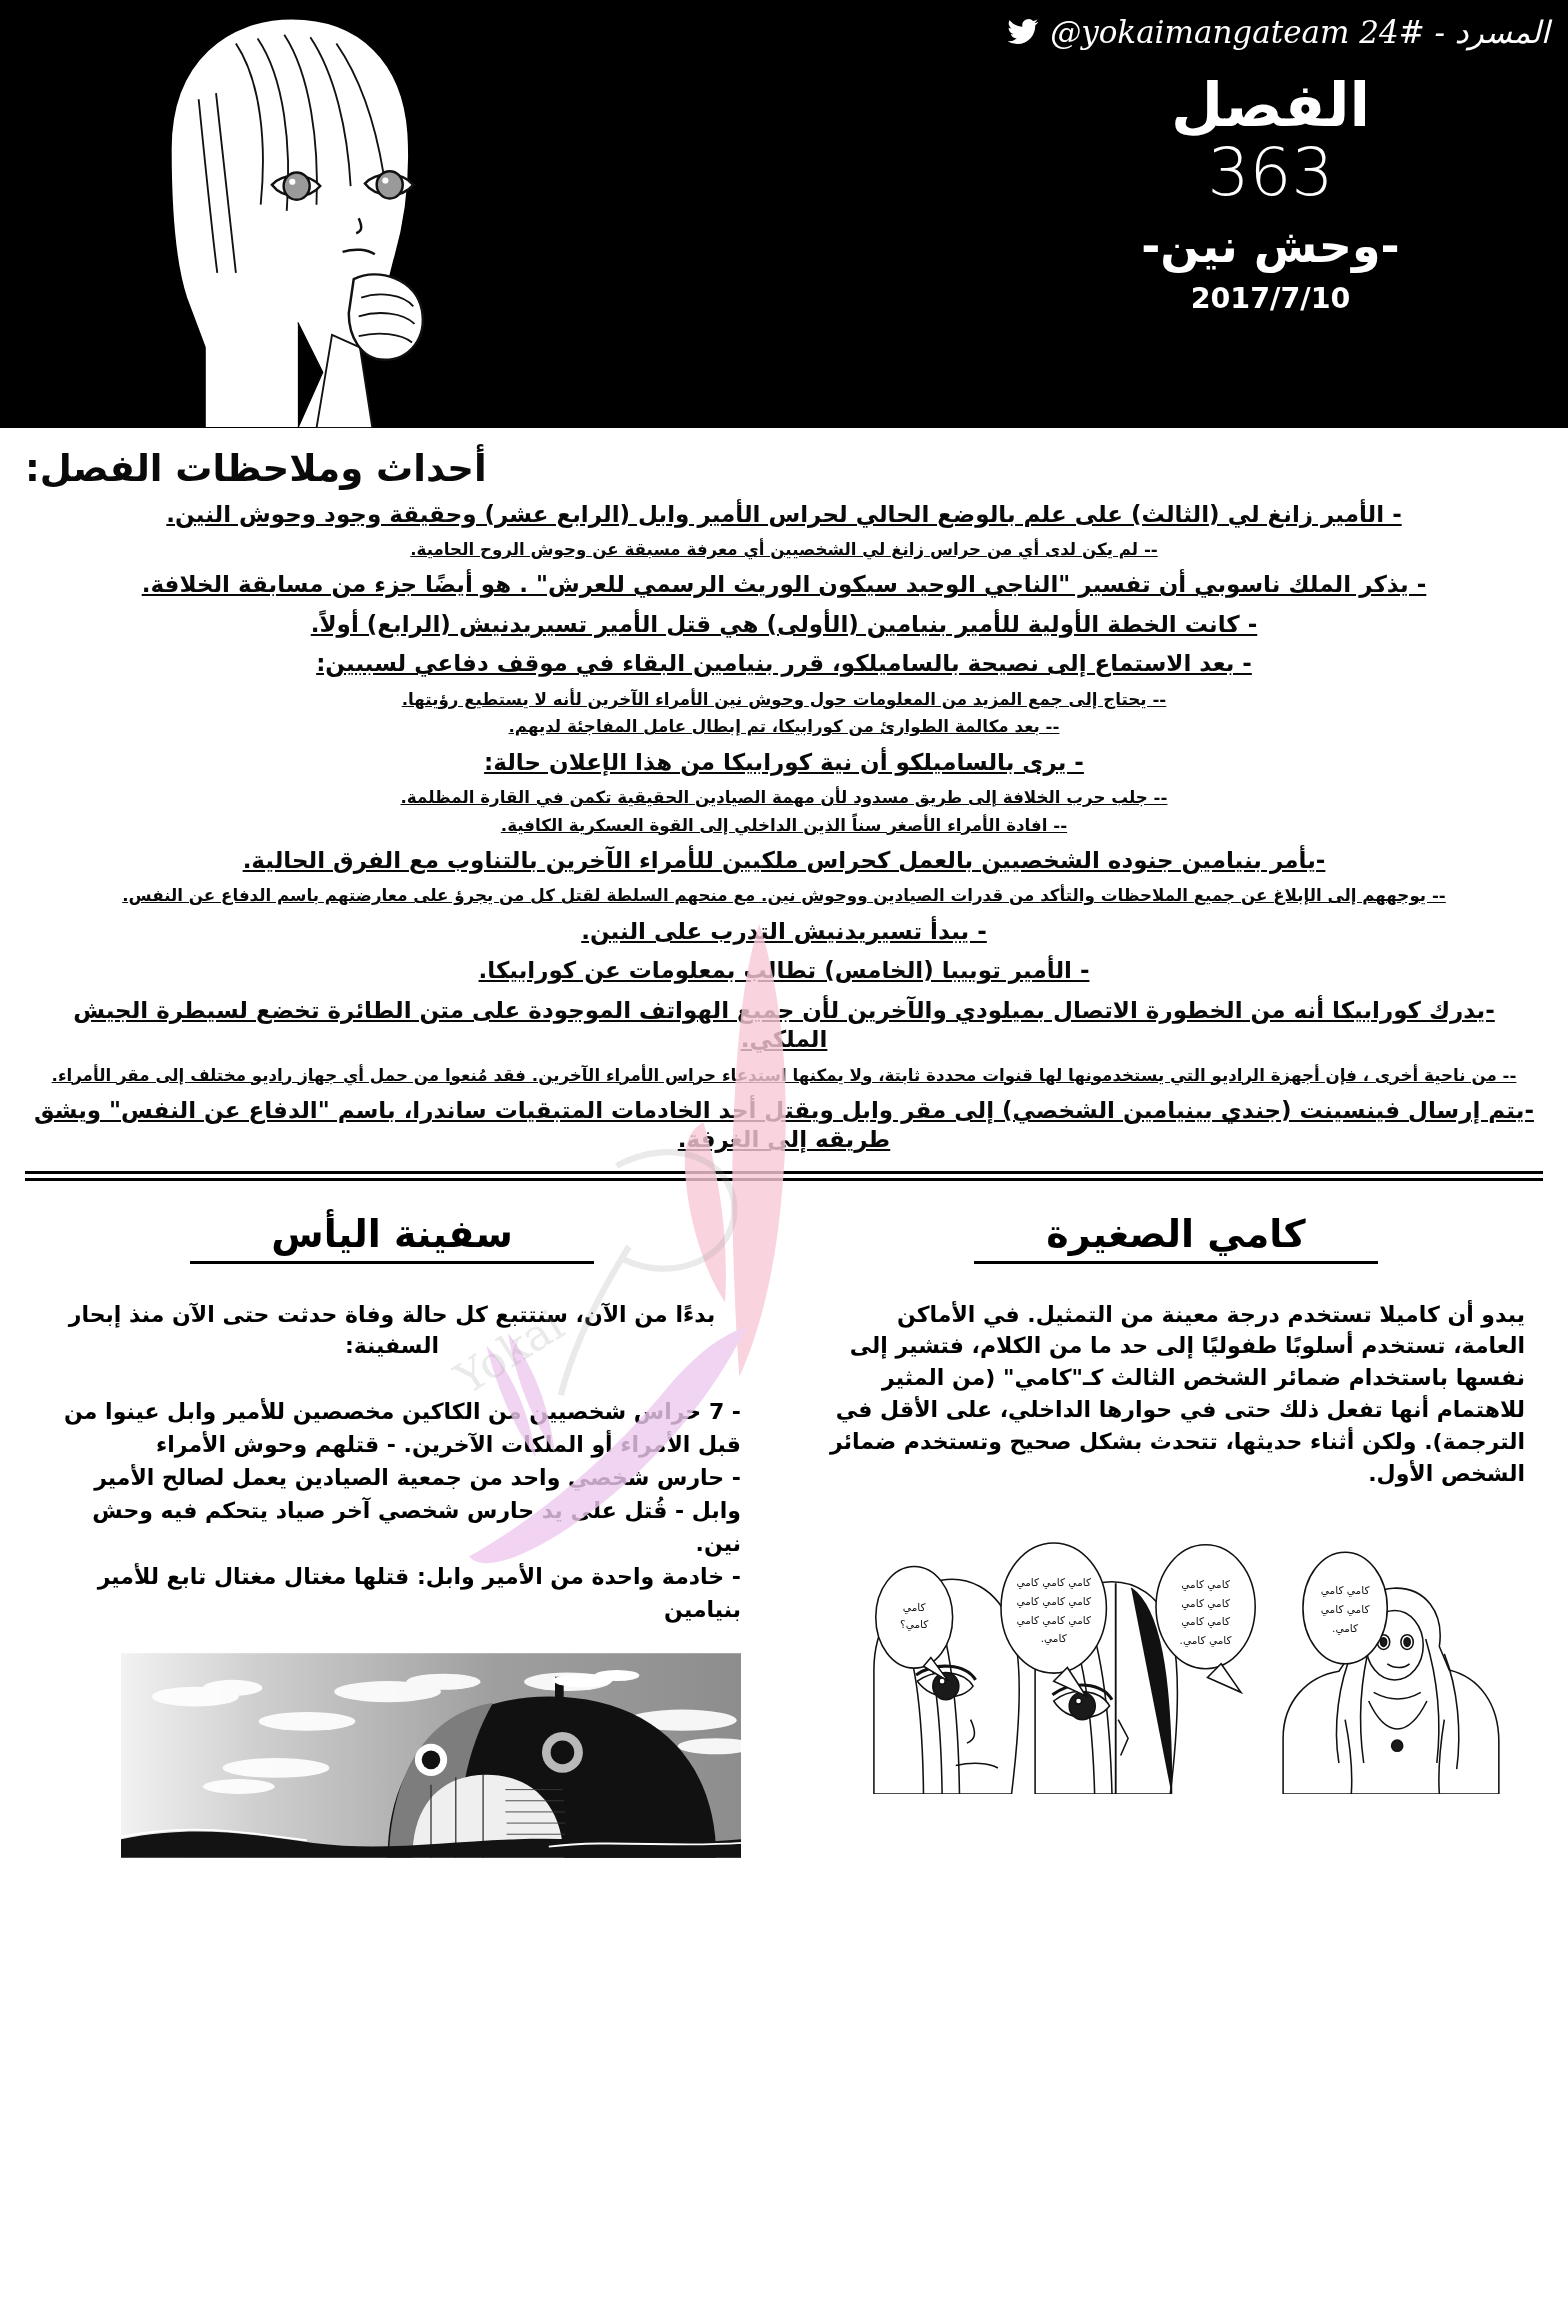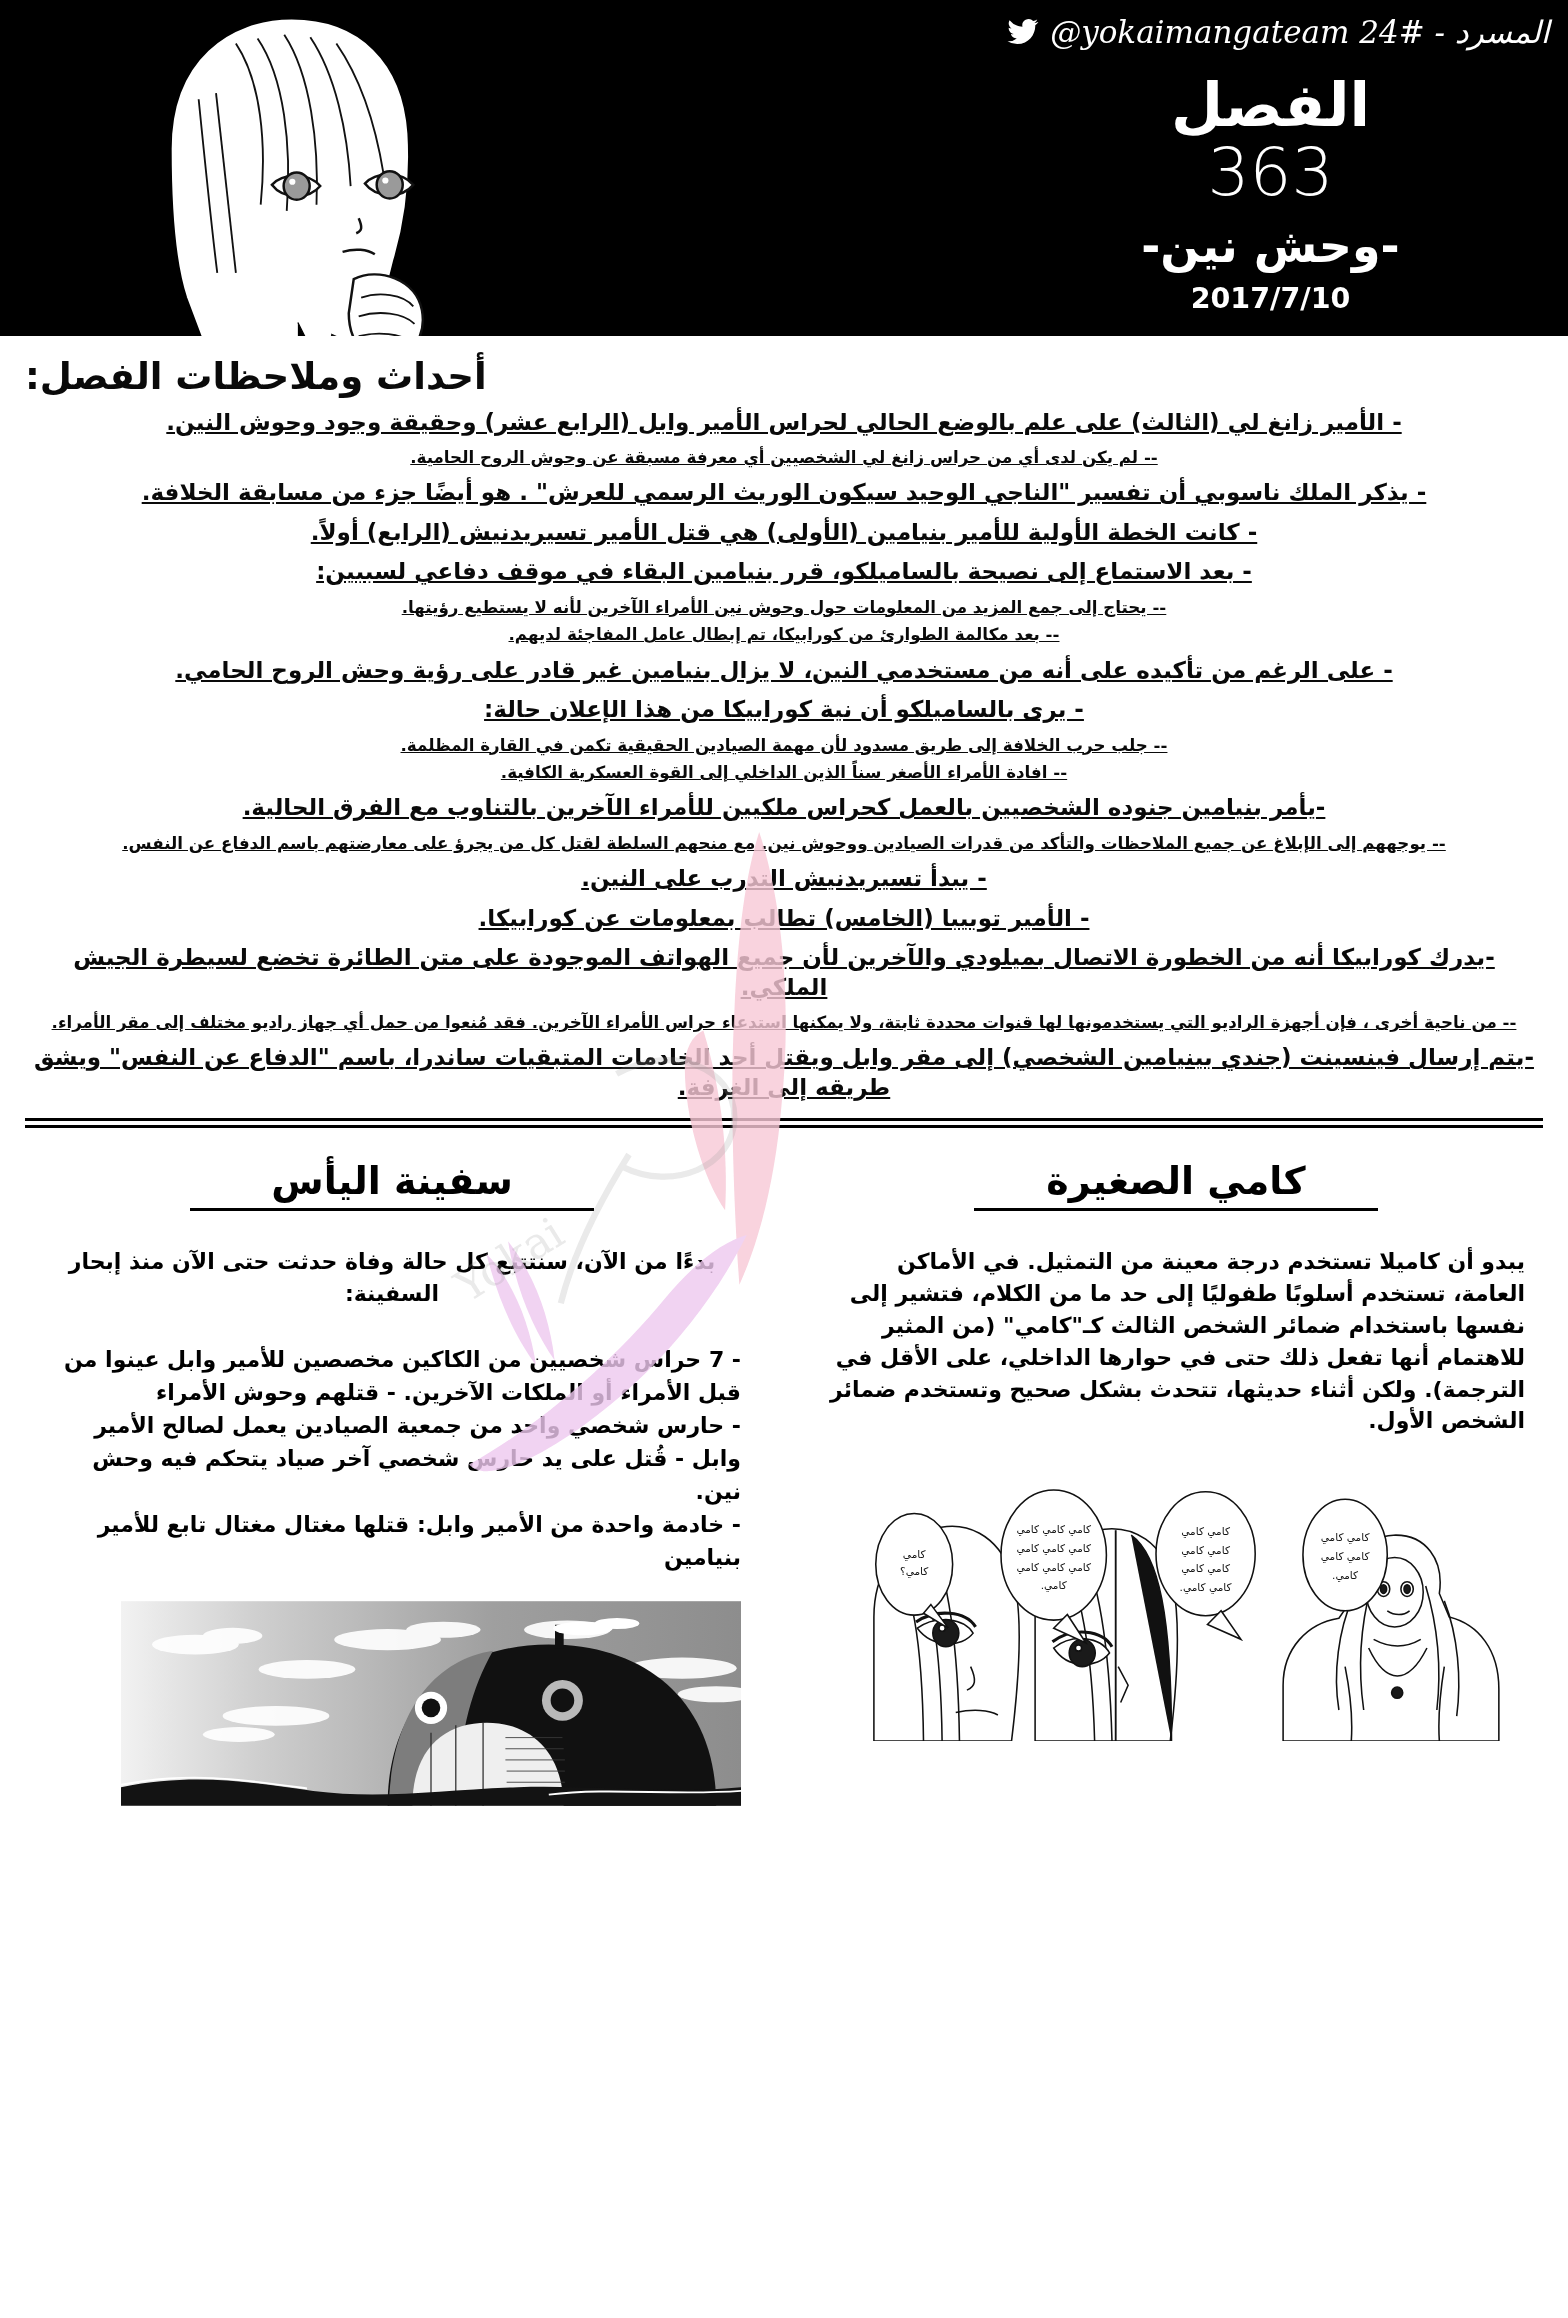--- a/index.html
+++ b/index.html
@@ -9,21 +9,21 @@
     background:#ffffff;
     font-family:"DejaVu Sans","Liberation Sans",sans-serif;
     position:relative;
     overflow:hidden;
   }
 
   
   .header{
     position:relative;
     width:1568px;
-    height:336px;
+    height:428px;
     background:#000000;
     overflow:hidden;
   }
   .twitter-bar{
     position:absolute;
     top:13.6px; right:18.6px;
     display:flex;
     flex-direction:row-reverse;
     align-items:center;
     gap:8.7px;
@@ -270,21 +270,20 @@
   <div class="notes-title">أحداث وملاحظات الفصل:</div>
 
   <div>
     <div class="note">- الأمير زانغ لي (الثالث) على علم بالوضع الحالي لحراس الأمير وابل (الرابع عشر) وحقيقة وجود وحوش النين.</div>
     <div class="note sub">-- لم يكن لدى أي من حراس زانغ لي الشخصيين أي معرفة مسبقة عن وحوش الروح الحامية.</div>
     <div class="note">- يذكر الملك ناسوبي أن تفسير "الناجي الوحيد سيكون الوريث الرسمي للعرش" . هو أيضًا جزء من مسابقة الخلافة.</div>
     <div class="note">- كانت الخطة الأولية للأمير بنيامين (الأولى) هي قتل الأمير تسيريدنيش (الرابع) أولاً.</div>
     <div class="note">- بعد الاستماع إلى نصيحة بالساميلكو، قرر بنيامين البقاء في موقف دفاعي لسببين:</div>
     <div class="note sub">-- يحتاج إلى جمع المزيد من المعلومات حول وحوش نين الأمراء الآخرين لأنه لا يستطيع رؤيتها.</div>
     <div class="note sub">-- بعد مكالمة الطوارئ من كورابيكا، تم إبطال عامل المفاجئة لديهم.</div>
-    <div class="note">- على الرغم من تأكيده على أنه من مستخدمي النين، لا يزال بنيامين غير قادر على رؤية وحش الروح الحامي.</div>
     <div class="note">- يرى بالساميلكو أن نية كورابيكا من هذا الإعلان حالة:</div>
     <div class="note sub">-- جلب حرب الخلافة إلى طريق مسدود لأن مهمة الصيادين الحقيقية تكمن في القارة المظلمة.</div>
     <div class="note sub">-- افادة الأمراء الأصغر سناً الذين الداخلي إلى القوة العسكرية الكافية.</div>
     <div class="note">-يأمر بنيامين جنوده الشخصيين بالعمل كحراس ملكيين للأمراء الآخرين بالتناوب مع الفرق الحالية.</div>
     <div class="note sub">-- يوجههم إلى الإبلاغ عن جميع الملاحظات والتأكد من قدرات الصيادين ووحوش نين. مع منحهم السلطة لقتل كل من يجرؤ على معارضتهم باسم الدفاع عن النفس.</div>
     <div class="note">- يبدأ تسيريدنيش التدرب على النين.</div>
     <div class="note">- الأمير توبيبا (الخامس) تطالب بمعلومات عن كورابيكا.</div>
     <div class="note">-يدرك كورابيكا أنه من الخطورة الاتصال بميلودي والآخرين لأن جميع الهواتف الموجودة على متن الطائرة تخضع لسيطرة الجيش الملكي.</div>
     <div class="note sub">-- من ناحية أخرى ، فإن أجهزة الراديو التي يستخدمونها لها قنوات محددة ثابتة، ولا يمكنها استدعاء حراس الأمراء الآخرين. فقد مُنعوا من حمل أي جهاز راديو مختلف إلى مقر الأمراء.</div>
     <div class="note">-يتم إرسال فينسينت (جندي بينيامين الشخصي) إلى مقر وابل ويقتل أحد الخادمات المتبقيات ساندرا، باسم "الدفاع عن النفس" ويشق طريقه إلى الغرفة.</div>

